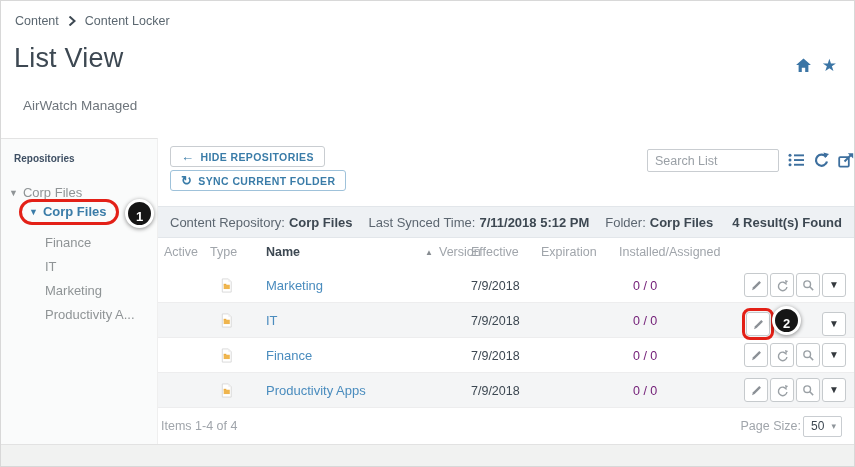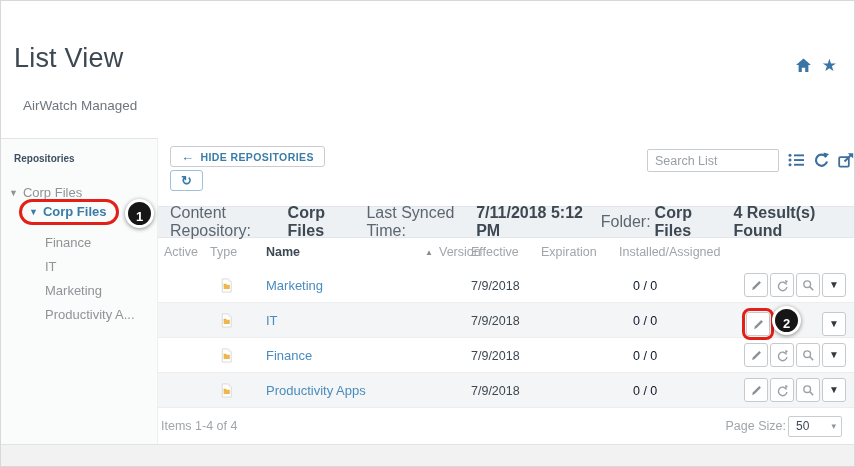--- a/index.html
+++ b/index.html
@@ -58,21 +58,21 @@
   .btn .bicon { font-size:13px; font-weight:700; line-height:1; }
 
   .search-input { position:absolute; left:489px; top:11px; width:132px; height:23px;
                   border:1px solid #c9cdd1; border-radius:2px; font-size:12.5px; padding:0 7px;
                   color:#701a75; font-family:inherit; }
   .search-input::placeholder { color:#9aa0a6; }
   .icon-row { position:absolute; left:630px; top:14px; display:flex; gap:9px; align-items:center; }
   .icon-row svg { width:16px; height:16px; cursor:pointer; }
 
   .infobar { position:absolute; left:0; top:68px; width:698px; height:32px; background:#eef1f4;
-             border-top:1px solid #e2e6ea; border-bottom:1px solid #e2e6ea; font-size:16px;
+             border-top:1px solid #e2e6ea; border-bottom:1px solid #e2e6ea; font-size:13px;
              display:flex; align-items:center; padding:0 14px 0 12px; color:#5c6670; }
   .infobar .lbl { margin-right:4px; }
   .infobar .val { font-weight:700; color:#3d4852; margin-right:16px; }
   .results { margin-left:auto; font-weight:700; color:#3d4852; }
 
   .thead { position:absolute; left:0; top:100px; width:698px; height:30px; font-size:12.5px;
            color:#a0a5ab; }
   .th { position:absolute; top:7px; cursor:pointer; }
   .th-active { left:6px; } .th-type { left:52px;text-align:right; }
   .th-name { left:108px; color:#3d4852; font-weight:700; }
@@ -80,47 +80,54 @@
   .th-version { left:281px; } .th-effective { left:313px; }
   .th-expiration { left:383px; } .th-installed { left:461px; }
 
   .rows { position:absolute; left:0; top:130px; width:698px; }
   .row { position:relative; height:35px; border-bottom:1px solid #ededee; background:#fff; }
   .row.alt { background:#f4f5f6; }
   .c-type { position:absolute; left:61px; top:10px; width:15px; height:15px; }
   .c-name { position:absolute; left:108px; top:10px; font-size:13px; color:#4a8cbe;
             text-decoration:none; cursor:pointer; }
   .c-eff { position:absolute; left:313px; top:11px; font-size:12.5px; color:#3d4852; }
-  .c-inst { position:absolute; left:475px; top:11px; font-size:12.5px; color:#0f172a;
+  .c-inst { position:absolute; left:475px; top:11px; font-size:12.5px; color:#701a75;
             text-decoration:none; cursor:pointer; }
   .actions { position:absolute; right:10px; top:5px; display:flex; gap:2px; align-items:center; }
   .abtn { width:24px; height:24px; background:#fff; border:1px solid #c6cacd; border-radius:3px;
           display:flex; align-items:center; justify-content:center; cursor:pointer; padding:0; }
   .abtn svg { width:13px; height:13px; }
   .abtn .dd { font-size:10px; color:#33383d; line-height:1; }
   .ann-box { border:3px solid #e32017; border-radius:8px; padding:1px; display:inline-flex; z-index:2; }
   .spacer2 { width:44px; height:1px; }
   .badge2 { left:30px; top:-2px; }
 
   .tfoot { position:absolute; left:0; top:272px; width:698px; height:32px; font-size:12.5px;
            color:#a0a5ab; display:flex; align-items:center; padding:0 14px 0 3px; }
   .pagesize { margin-left:auto; display:flex; align-items:center; gap:2px; }
-  .ps-select { width:54px; height:21px; border:1px solid #c9cdd1; border-radius:2px;
+  .ps-select { width:39px; height:21px; border:1px solid #c9cdd1; border-radius:2px;
                background:#fff; color:#3d4852; font-size:12px; display:flex; align-items:center;
                justify-content:space-between; padding:0 5px 0 7px; cursor:pointer; }
   .ps-caret { color:#8f959b; font-size:9px; }
 
   .bottom-strip { position:absolute; left:0; top:443px; width:855px; height:24px;
                   background:#f1f2f1; border-top:1px solid #e2e2e2; }
 </style>
 </head>
 <body>
 
 <div class="screen">
 
+  <div class="breadcrumb">
+    <a class="crumb">Content</a>
+    <svg class="crumb-chev" viewBox="0 0 8 10">
+      <path d="M1.5 0.5 L6.5 5 L1.5 9.5" fill="none" stroke="#3d4852" stroke-width="2"></path>
+    </svg>
+    <a class="crumb">Content Locker</a>
+  </div>
 
   <h1 class="page-title">List View</h1>
   <div class="title-icons">
     <svg class="home-icon" viewBox="0 0 16 16">
       <path d="M8 1.5 L15 7.5 H12.6 V14 H9.6 V10 H6.4 V14 H3.4 V7.5 H1 Z" fill="#3b75a5"></path>
     </svg>
     <span class="star-icon">★</span>
   </div>
 
   <div class="tabs">
@@ -145,20 +152,21 @@
   <div class="badge badge1">1</div>
 
   <div class="main">
 
     <button class="btn btn-hide">
       <span class="bicon">←</span>
       <span>HIDE REPOSITORIES</span>
     </button>
     <button class="btn btn-syncf">
       <span class="bicon">↻</span>
+      <span>SYNC CURRENT FOLDER</span>
     </button>
 
     <input class="search-input" type="text" placeholder="Search List" style="">
 
     <div class="icon-row">
       <svg viewBox="0 0 16 16">
         <circle cx="2" cy="3.3" r="1.5" fill="#3d6f9e"></circle>
           <rect x="6" y="2.4" width="10" height="1.9" fill="#3d6f9e"></rect>
         <circle cx="2" cy="8" r="1.5" fill="#3d6f9e"></circle>
           <rect x="6" y="7.1" width="10" height="1.9" fill="#3d6f9e"></rect>

